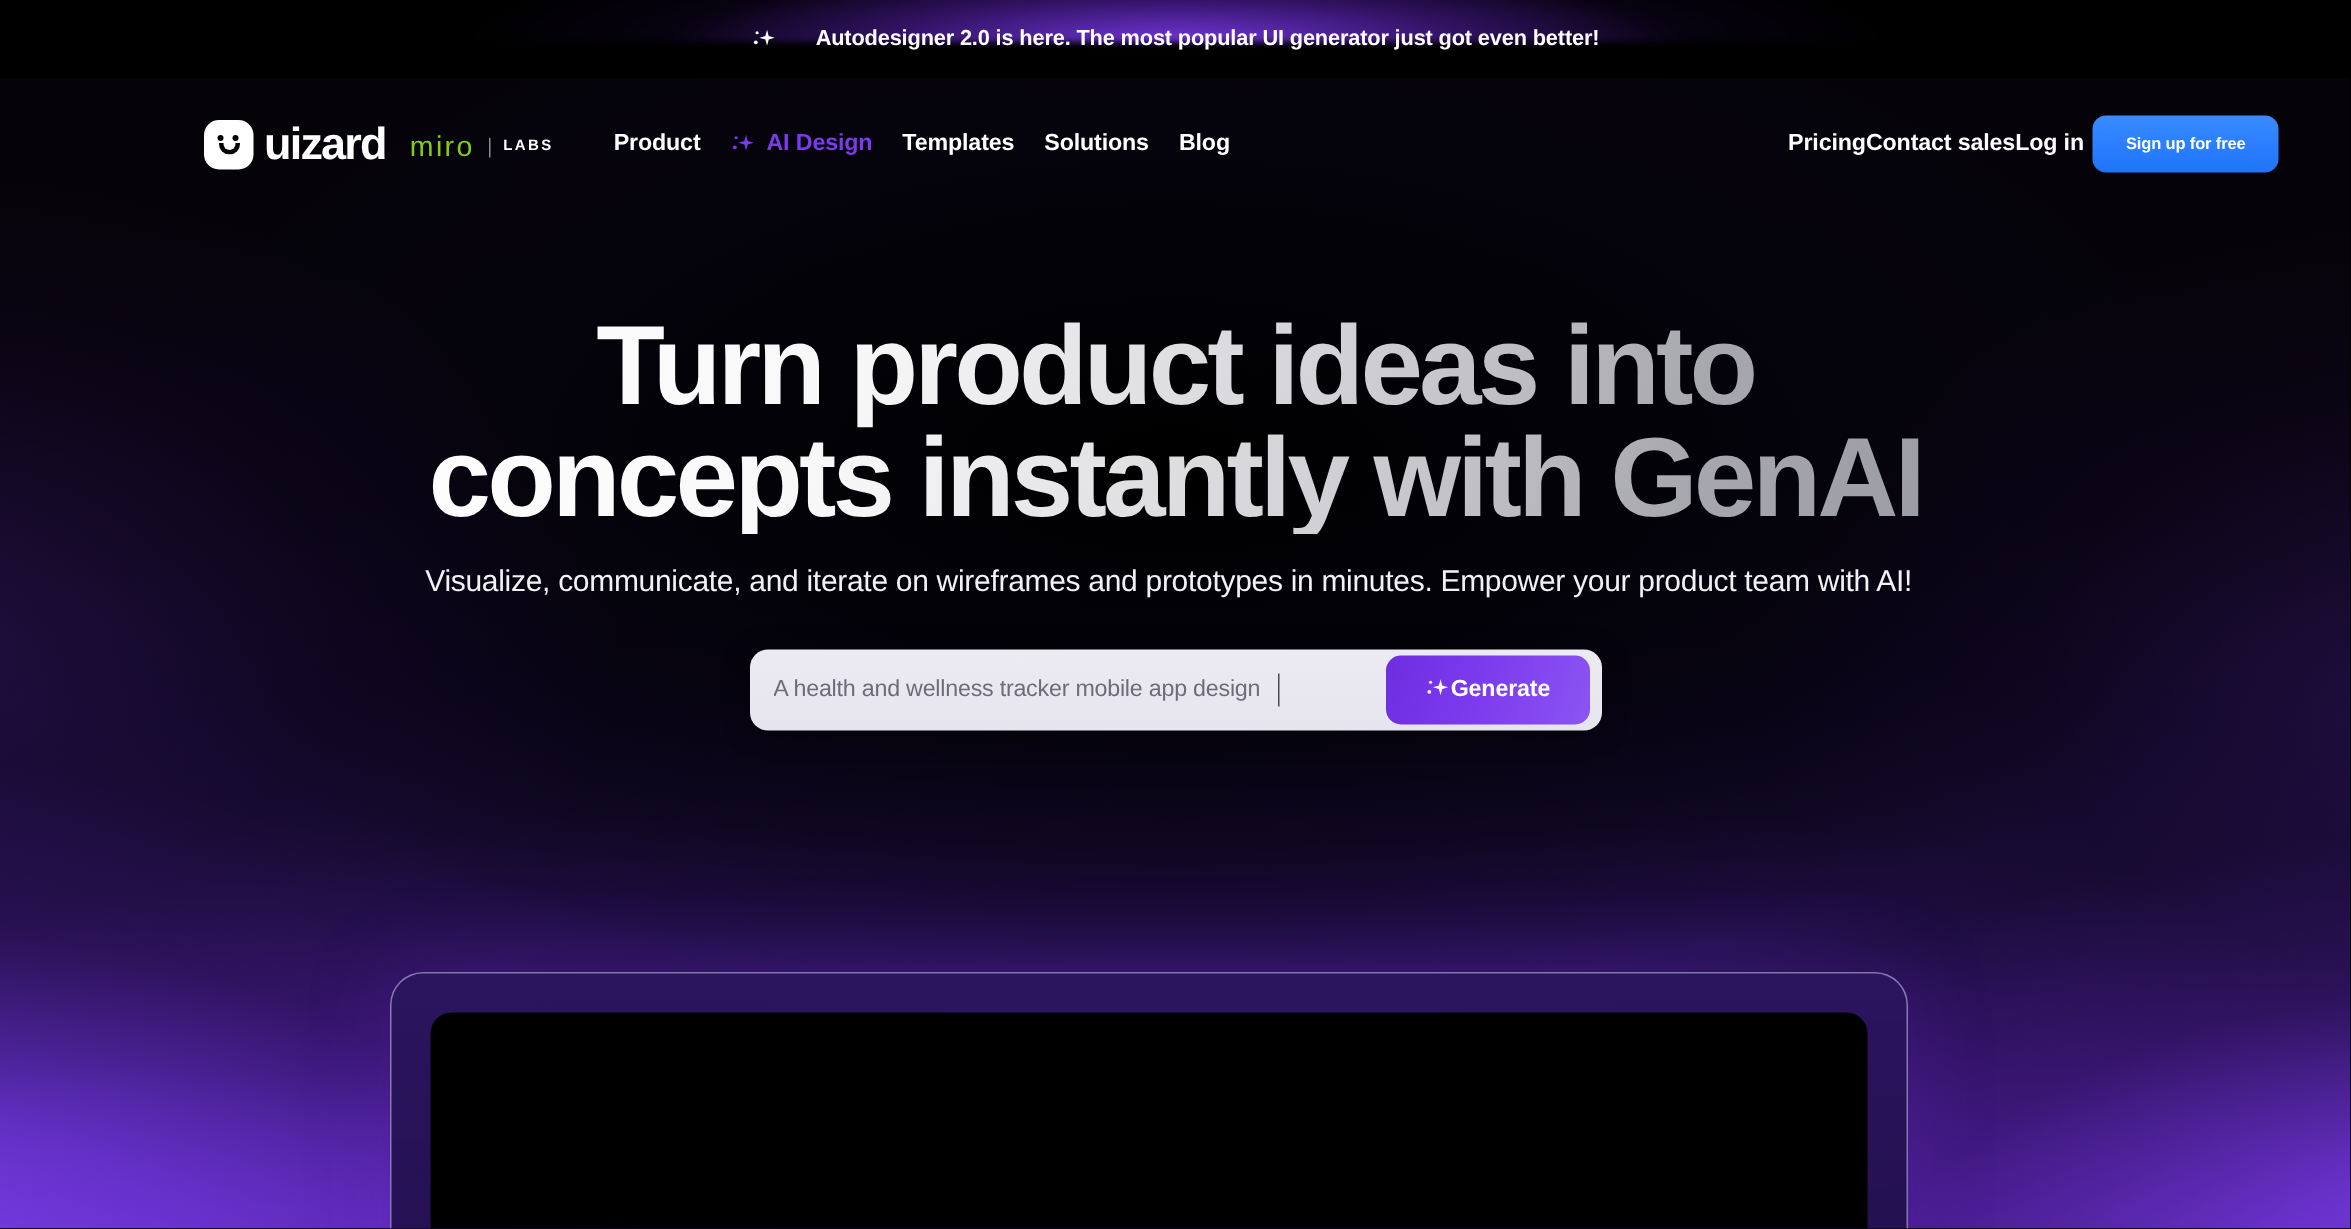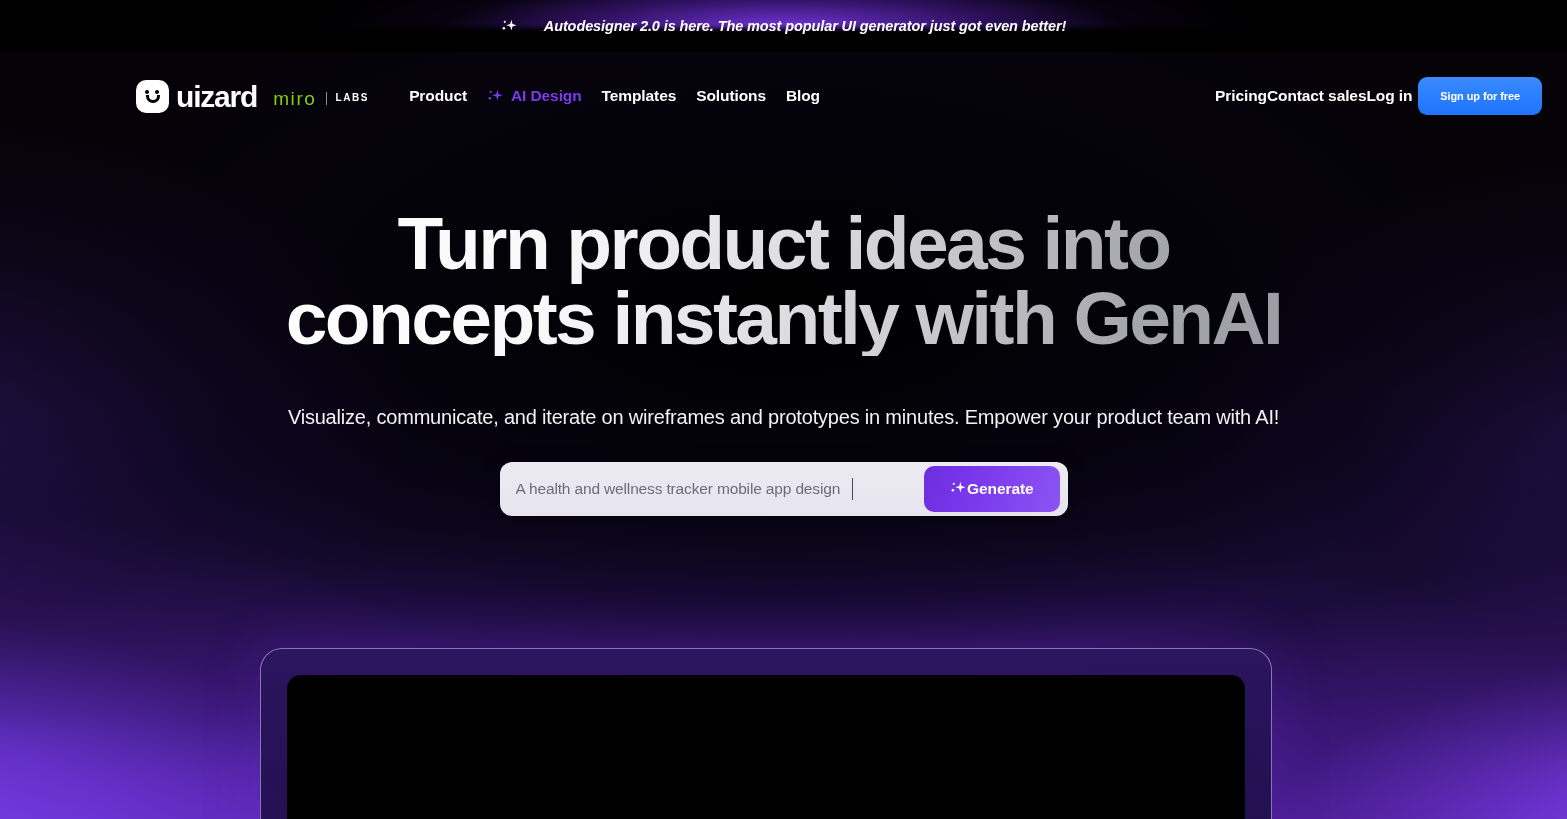--- a/index.html
+++ b/index.html
@@ -55,35 +55,35 @@
     background:#000;
     display:flex; align-items:center; justify-content:center;
     z-index:30;
   }
   .banner-glow{
     position:absolute; top:-44px; left:50%; transform:translateX(-50%);
     width:960px; height:72px; pointer-events:none;
     background:radial-gradient(50% 100% at 50% 100%, rgba(124,58,237,0.92) 0%, rgba(91,33,182,0.55) 40%, rgba(40,12,90,0.18) 70%, rgba(0,0,0,0) 100%);
     filter:blur(2px);
   }
-  .banner-inner{ display:flex; align-items:center; gap:26px; position:relative; z-index:2;font-style:italic; }
+  .banner-inner{ display:flex; align-items:center; gap:26px; position:relative; z-index:2; }
   .banner-text{
     color:#fff; font-size:14.5px; font-weight:700; letter-spacing:-0.1px;
     white-space:nowrap;
   }
 
   
   .sparkle{ display:inline-block; position:relative; width:17px; height:17px; flex:none; }
   .sparkle svg{ display:block; width:100%; height:100%; }
 
   
   .nav{
     position:absolute; top:52px; left:0; right:0; height:88px;
     display:flex; align-items:center;
-    padding:0 25px 0 136px;
+    padding:0 48px 0 136px;
     z-index:25;
   }
   .brand{ display:flex; align-items:center; gap:16px; }
   .logo-lockup{ display:flex; align-items:center; gap:7px; }
   .logo-mark{
     width:33px; height:33px; border-radius:10px; background:#fff;
     position:relative; flex:none;
   }
   .logo-mark .eye{
     position:absolute; width:4.2px; height:4.2px; border-radius:50%; background:#000; top:10px;
@@ -129,21 +129,21 @@
   }
   .headline{
     margin-top:76px;
     width:1060px; text-align:center;
     font-size:75px; font-weight:700; line-height:1.0; letter-spacing:-2.6px;
     background:linear-gradient(100deg,#ffffff 0%,#f7f7f8 30%,#d4d4d8 58%,#a7a7ae 82%,#9a9aa2 100%);
     -webkit-background-clip:text; background-clip:text;
     -webkit-text-fill-color:transparent; color:transparent;
   }
   .subhead{
-    margin-top:46px; width:1000px; text-align:center;
+    margin-top:17px; width:1000px; 
     color:#f2f2f5; font-size:20px; font-weight:400; line-height:1.58; letter-spacing:-0.2px;
   }
 
   
   .prompt{
     margin-top:28px;
     width:568px; height:54px;
     background:linear-gradient(180deg,#ecebf2 0%,#e6e4ee 100%);
     border-radius:12px;
     display:flex; align-items:center; justify-content:space-between;

